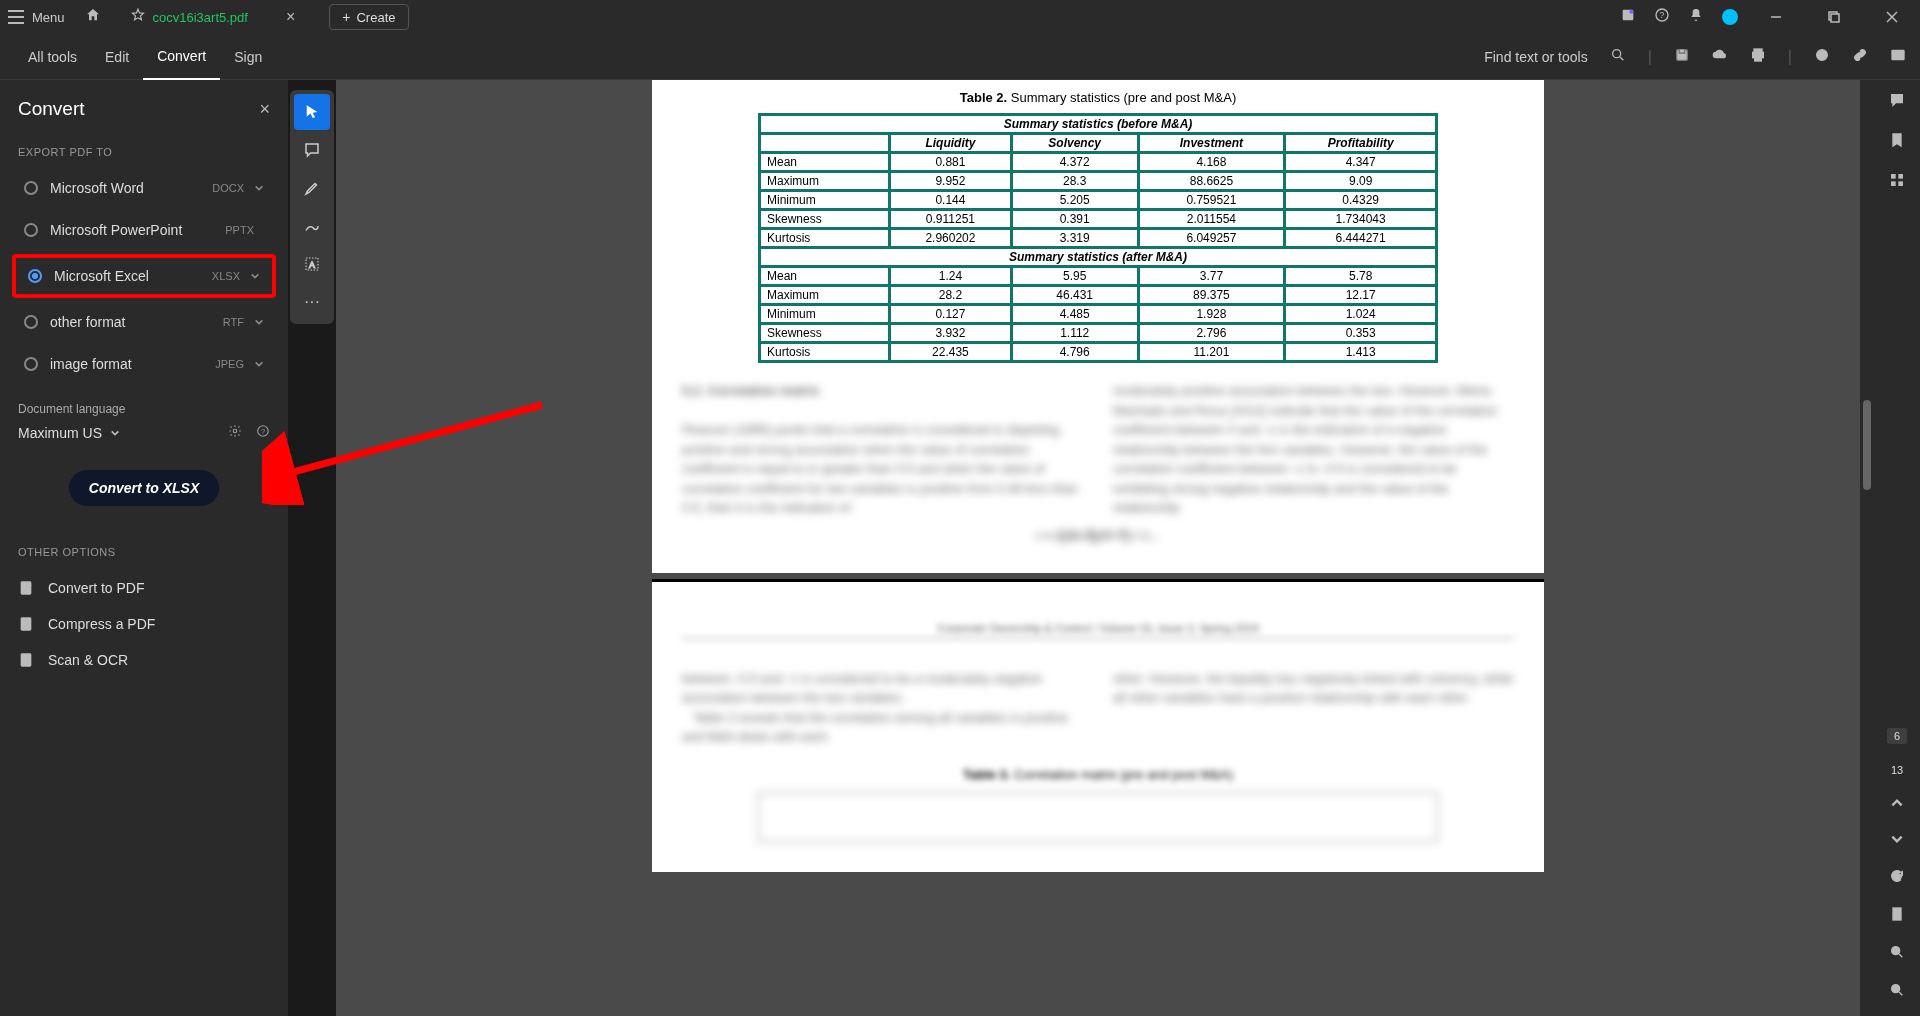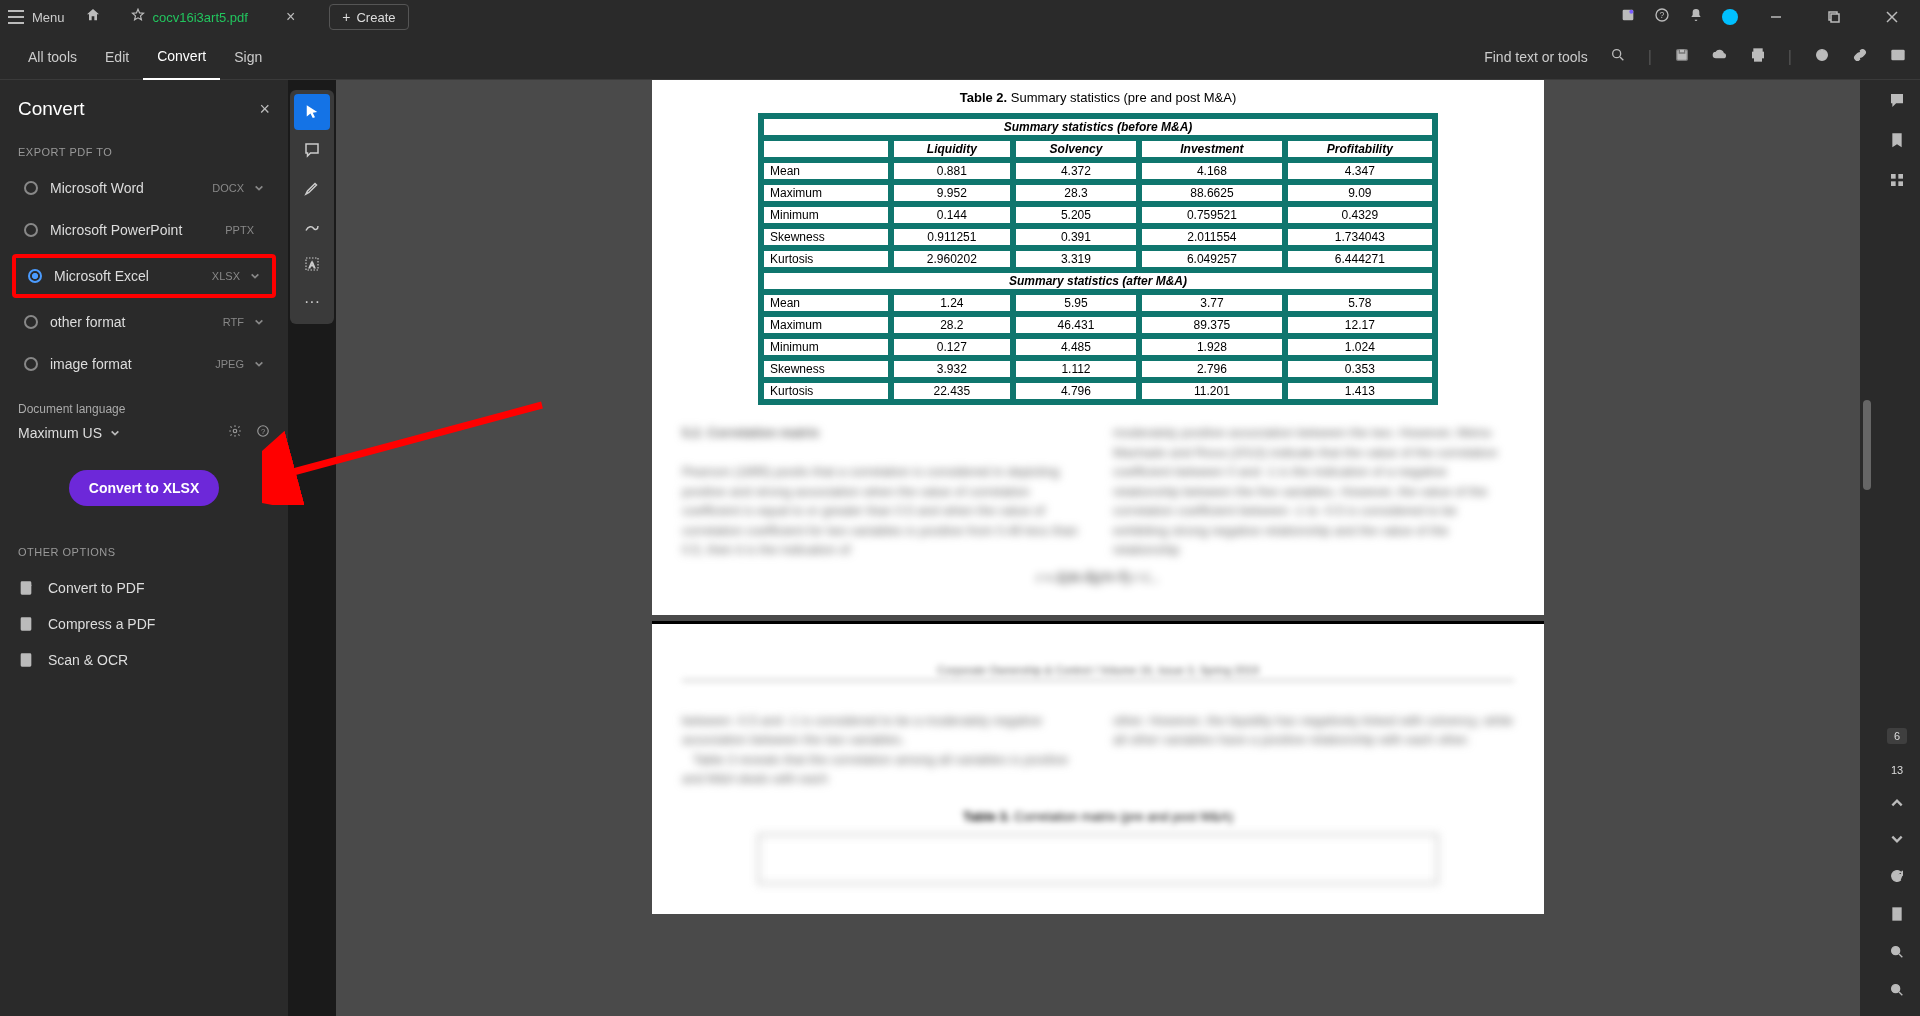--- a/index.html
+++ b/index.html
@@ -42,37 +42,37 @@
 .export-option.selected-highlight { border: 4px solid #ff0000; }
 .radio { width: 14px; height: 14px; border: 2px solid #888; border-radius: 50%; margin-right: 12px; flex-shrink: 0; }
 .radio.checked { border-color: #4b9cff; background: radial-gradient(circle, #4b9cff 40%, transparent 45%); }
 .export-name { font-size: 14px; color: #ddd; flex: 1; }
 .export-fmt { font-size: 11px; color: #888; margin-right: 10px; }
 .chevron-d { width: 10px; height: 10px; }
 .doc-lang-label { font-size: 12px; color: #aaa; padding: 0 6px; margin-top: 20px; }
 .lang-row { display: flex; align-items: center; justify-content: space-between; padding: 8px 6px; }
 .lang-select { font-size: 14px; color: #ddd; display: flex; align-items: center; gap: 8px; }
 .lang-icons { display: flex; gap: 14px; }
-.convert-btn { background: #6d28d9; color: #fff; font-size: 14px; font-weight: 600; padding: 10px 20px; border-radius: 18px; border: none; margin: 20px auto 0; display: block; cursor: pointer; }
+.convert-btn { background: #0f172a; color: #fff; font-size: 14px; font-weight: 600; padding: 10px 20px; border-radius: 18px; border: none; margin: 20px auto 0; display: block; cursor: pointer; font-style: italic; }
 .other-section { margin-top: 40px; }
 .other-item { display: flex; align-items: center; gap: 14px; padding: 10px 6px; font-size: 14px; color: #ddd; cursor: pointer; }
 
 
 .vtoolbar { width: 48px; background: transparent; padding: 10px 0; display: flex; flex-direction: column; align-items: center; gap: 4px; }
 .vtool-group { background: #3a3a3a; border-radius: 6px; padding: 4px; display: flex; flex-direction: column; gap: 2px; }
 .vtool { width: 36px; height: 36px; display: flex; align-items: center; justify-content: center; border-radius: 4px; cursor: pointer; }
 .vtool.active { background: #1473e6; }
 
 
 .doc-area { flex: 1; background: #4a4a4a; overflow: hidden; position: relative; display: flex; justify-content: center; padding-top: 0; }
 .pages { width: 892px; }
 .page { background: #fff; color: #000; padding: 10px 30px 30px; font-family: Georgia, "Times New Roman", serif; font-size: 13px; margin-bottom: 6px; }
 .table-caption { text-align: center; margin-bottom: 8px; }
 table.stats { width: 680px; margin: 0 auto; border-collapse: collapse; font-size: 12px; }
-table.stats td, table.stats th { border: 6px solid #0f766e; padding: 1px 6px; text-align: center; margin-left: 48px; }
+table.stats td, table.stats th { border: 3px solid #0f766e; padding: 1px 6px; text-align: center; margin-left: 48px; }
 table.stats .rowlabel { text-align: left; width: 130px; }
 table.stats .section-row td { font-style: italic; font-weight: bold; }
 .blurred-text { filter: blur(4px); color: #666; margin-top: 18px; line-height: 1.5; display: flex; gap: 30px; }
 .blurred-col { flex: 1; font-size: 13px; }
 .page-divider { height: 3px; background: #000; margin: 0; }
 .page2 { padding-top: 40px; }
 .blurred-header { filter: blur(3px); text-align: center; font-size: 11px; color: #555; border-bottom: 1px solid #888; padding-bottom: 4px; margin-bottom: 30px; }
 
 
 .scrollbar { width: 14px; background: #2a2a2a; position: relative; }

